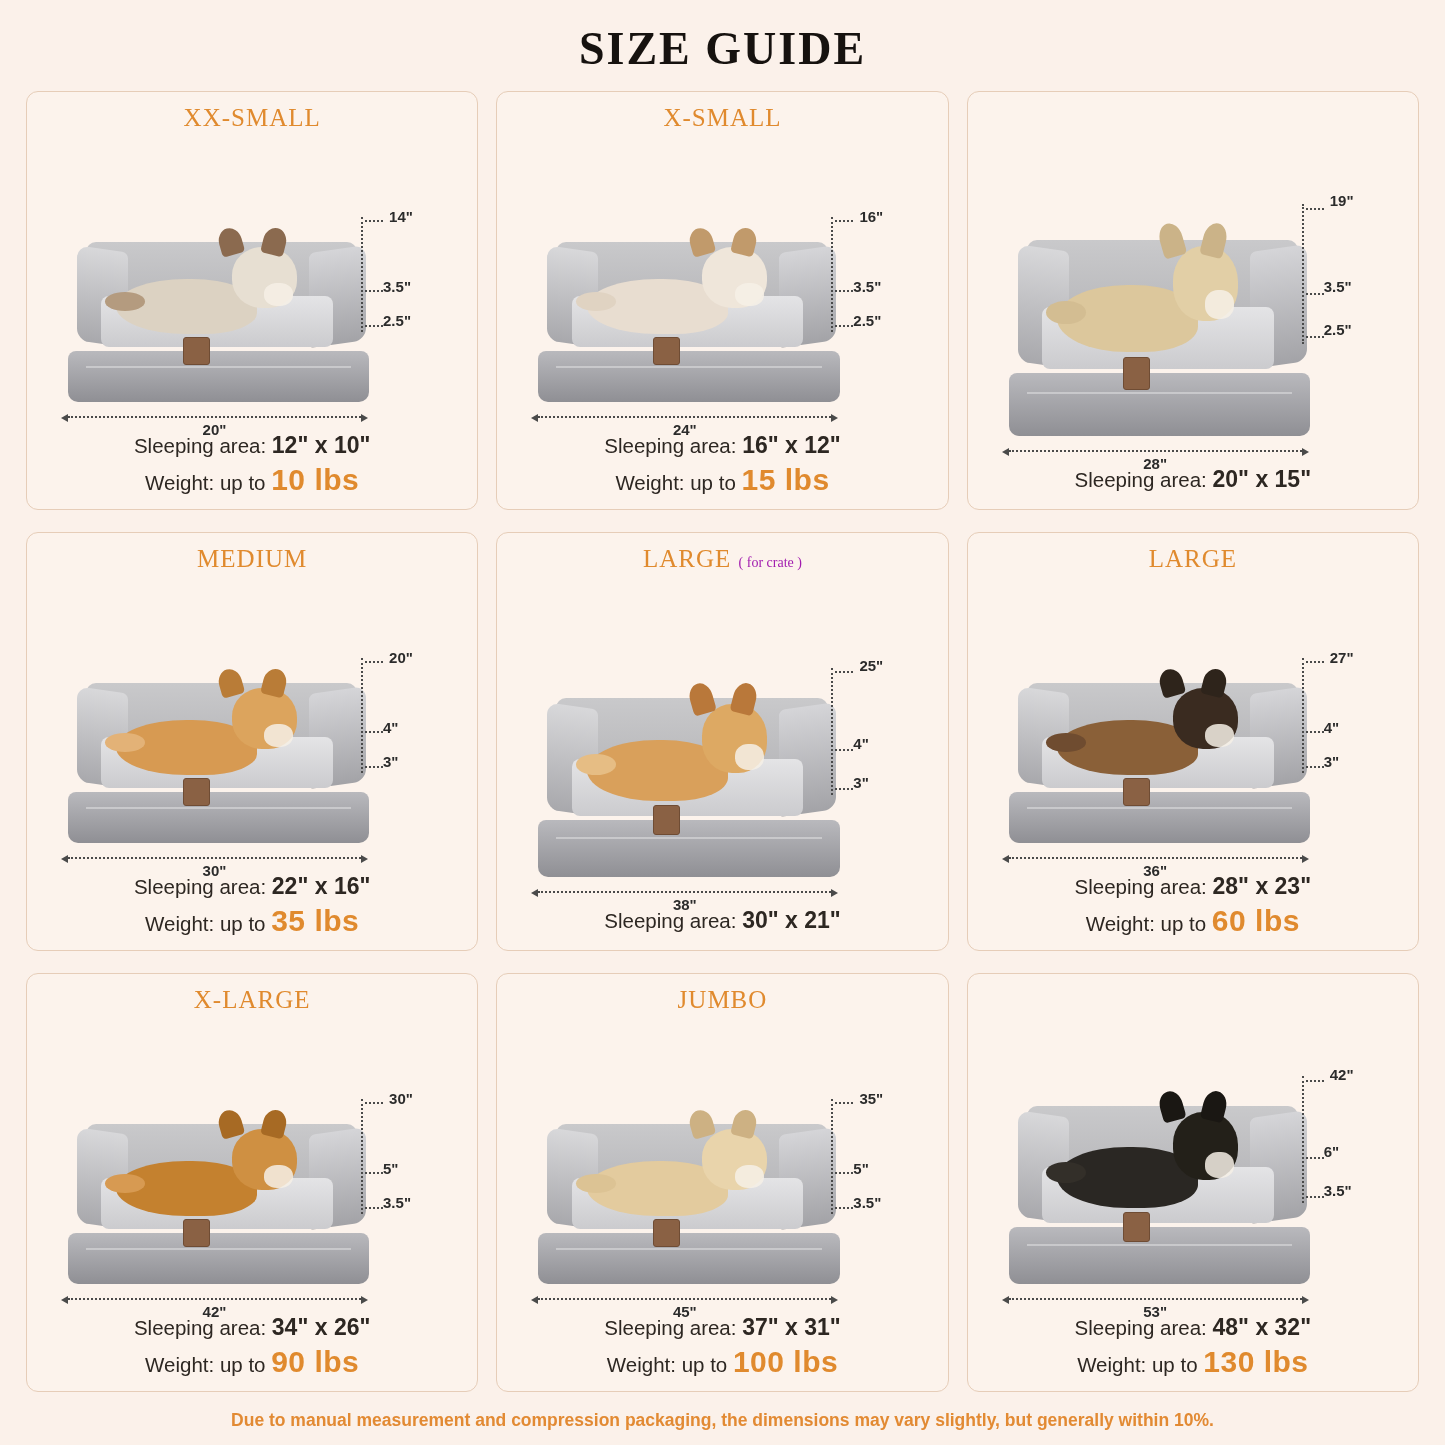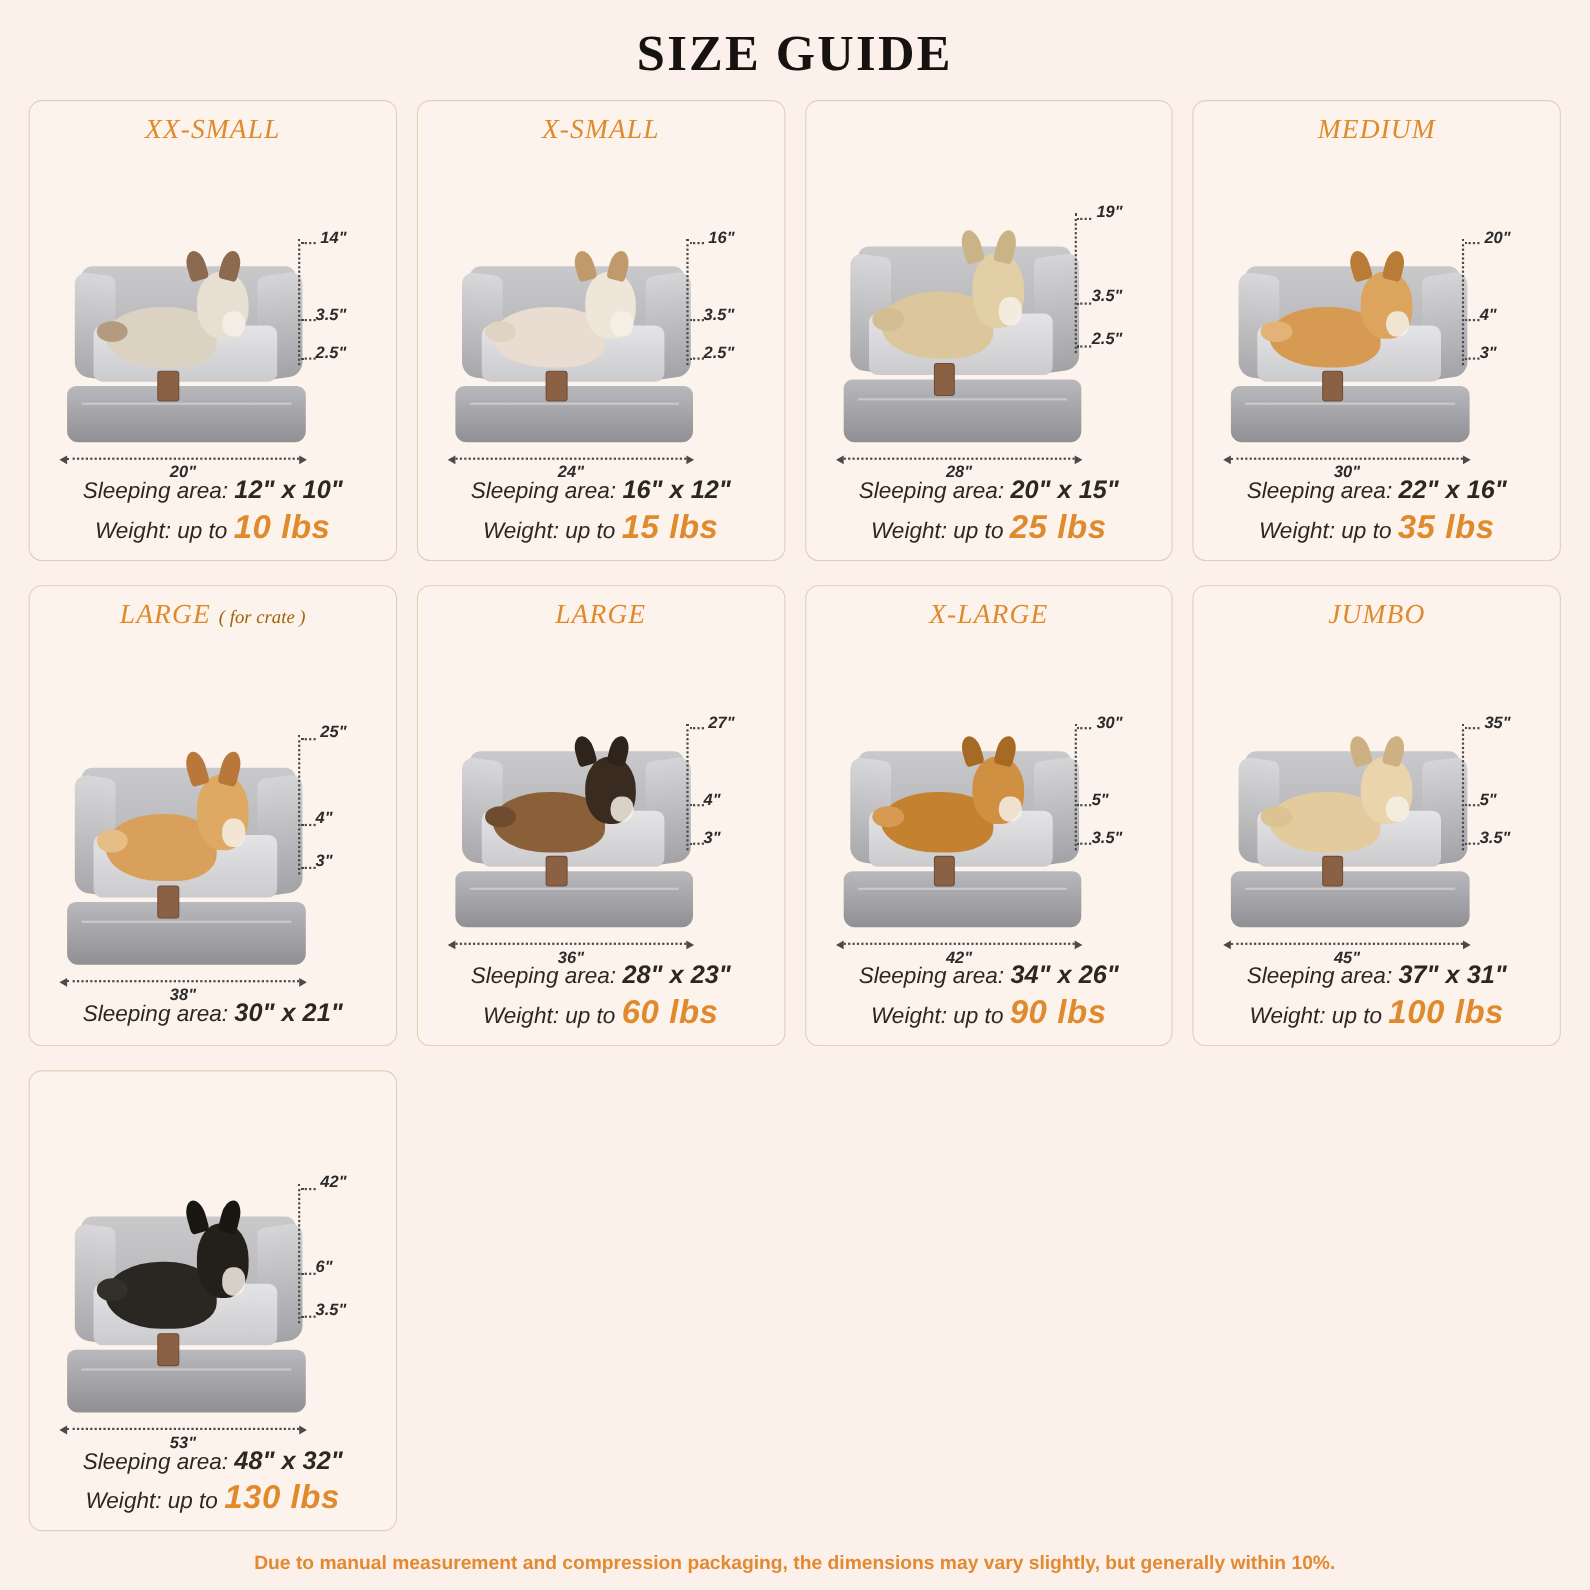--- a/index.html
+++ b/index.html
@@ -36,24 +36,23 @@
     font-size: 18.5px;
     font-weight: bold;
     color: #e28a33;
     letter-spacing: -0.1px;
     margin-bottom: 20px;
   }
 
   .grid {
     flex: 1;
     display: grid;
-    grid-template-columns: repeat(4, 1fr);
+    grid-template-columns: repeat(3, 1fr);
     grid-template-rows: repeat(3, 1fr);
     gap: 22px 18px;
-    font-style: italic;
   }
 
   .card {
     border: 1px solid #e6cdb8;
     border-radius: 12px;
     background: #fcf3ec;
     padding: 10px 12px 12px 12px;
     display: flex;
     flex-direction: column;
     position: relative;
@@ -63,23 +62,23 @@
     text-align: center;
     font-family: "Liberation Serif", serif;
     font-size: 25px;
     color: #e08a2e;
     letter-spacing: 1px;
     margin-top: 2px;
     margin-bottom: 2px;
     white-space: nowrap;
   }
   .card-title .crate {
-    font-size: 17px;
+    font-size: 14px;
     letter-spacing: 0;
-    color: #a16207;
+    color: #a21caf;
   }
 
   .figure {
     position: relative;
     flex: 1;
     margin: 0 4px;
   }
 
   
   .bed {
@@ -431,23 +430,20 @@
           <div class="dim-lbl d3">2.5"</div>
         </div>
         <div class="width-line">
           <div class="width-lbl">28"</div>
         </div>
       </div>
       <div class="card-info">
         <div class="sleep-line">
           <span>Sleeping area: </span><span class="val">20" x 15"</span>
         </div>
-        <div class="weight-line">
-          <span>Weight:  up to </span><span class="val">25 lbs</span>
-        </div>
       </div>
     </div>
 
     <div class="card">
       <div class="card-title">
         <span>MEDIUM</span>
         <span class="crate"></span>
       </div>
       <div class="figure">
         <div class="bed">

